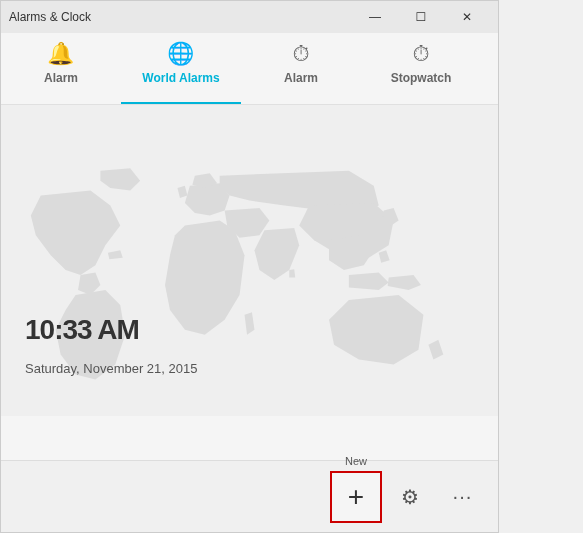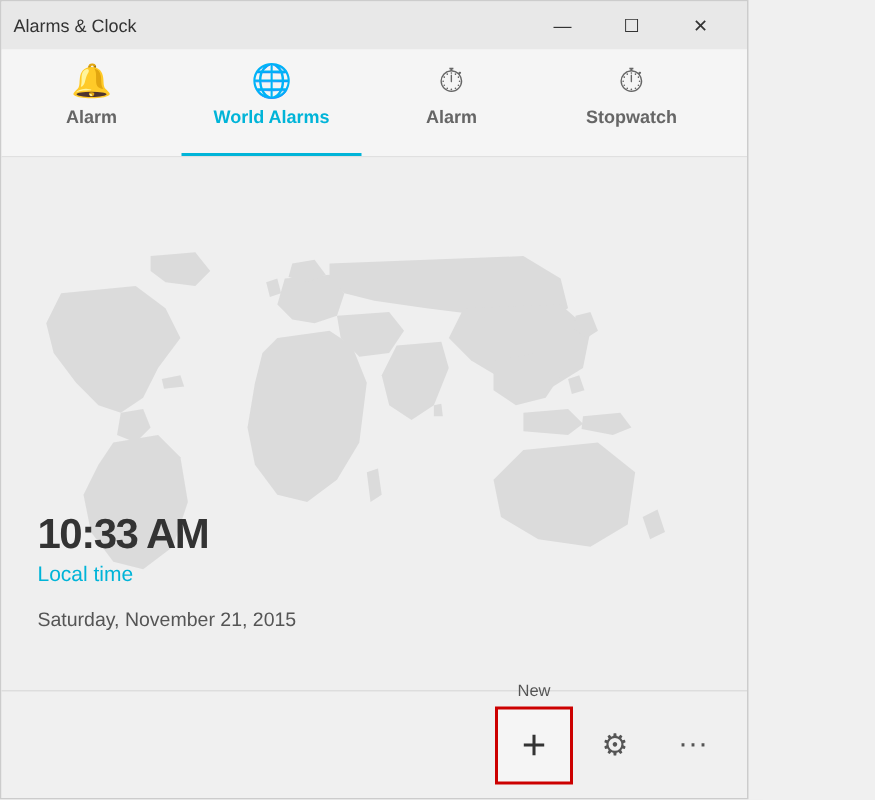--- a/index.html
+++ b/index.html
@@ -149,20 +149,21 @@
     .bottom-toolbar {
       height: 72px;
       background: #f0f0f0;
       display: flex;
       align-items: center;
       justify-content: flex-end;
       padding: 0 12px;
       border-top: 1px solid #ddd;
       flex-shrink: 0;
       position: relative;
+      margin-top: 44px;
     }
 
     .toolbar-btn {
       width: 48px;
       height: 48px;
       background: transparent;
       border: none;
       cursor: pointer;
       display: flex;
       align-items: center;
@@ -288,21 +289,20 @@
         <path d="M215,175 L240,170 L245,185 L218,188 Z" fill="#c8c8c8"></path>
 
         <path d="M760,175 L775,170 L782,190 L765,195 Z" fill="#c8c8c8"></path>
 
         <path d="M580,210 L590,208 L592,225 L580,225 Z" fill="#c8c8c8"></path>
       </svg>
     </div>
 
     <div class="time-display">
       <div class="time-value">10:33 AM</div>
-      <div class="local-label">Local time</div>
       <div class="date-value">Saturday, November 21, 2015</div>
     </div>
 
   </div>
 
   <div class="bottom-toolbar">
     <div class="toolbar-right">
       <div class="new-btn-wrapper">
         <span class="new-label">New</span>
         <button class="new-btn">+</button>

